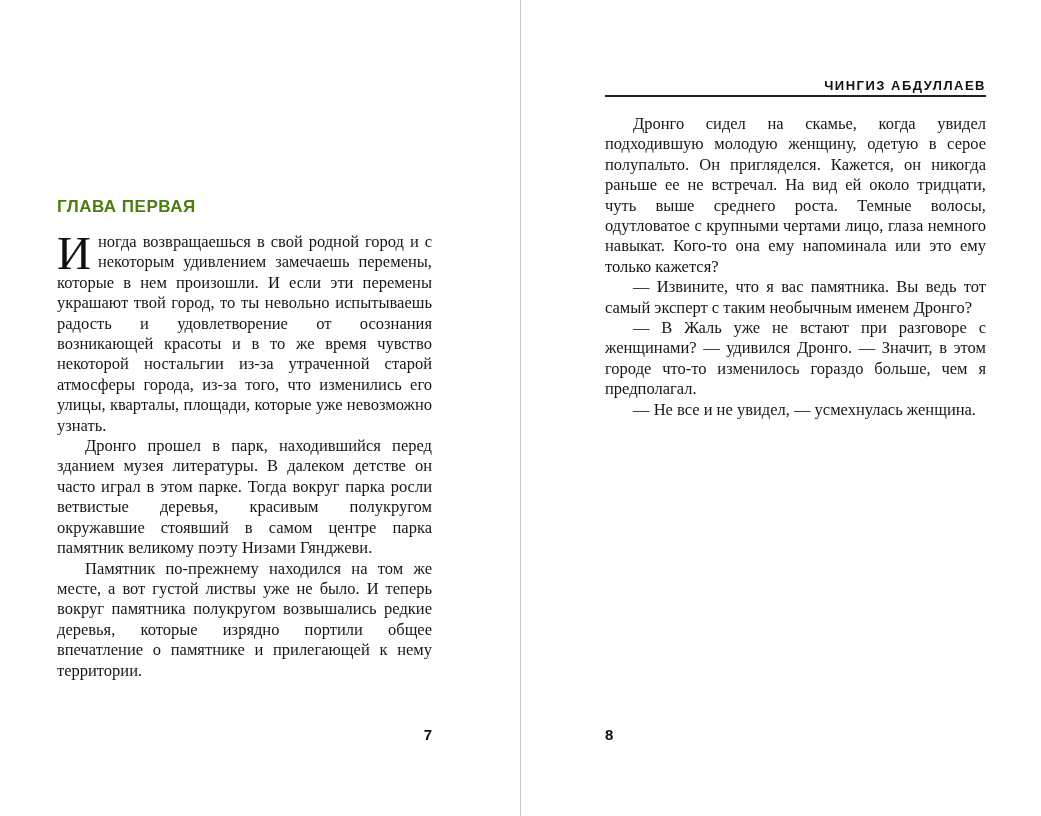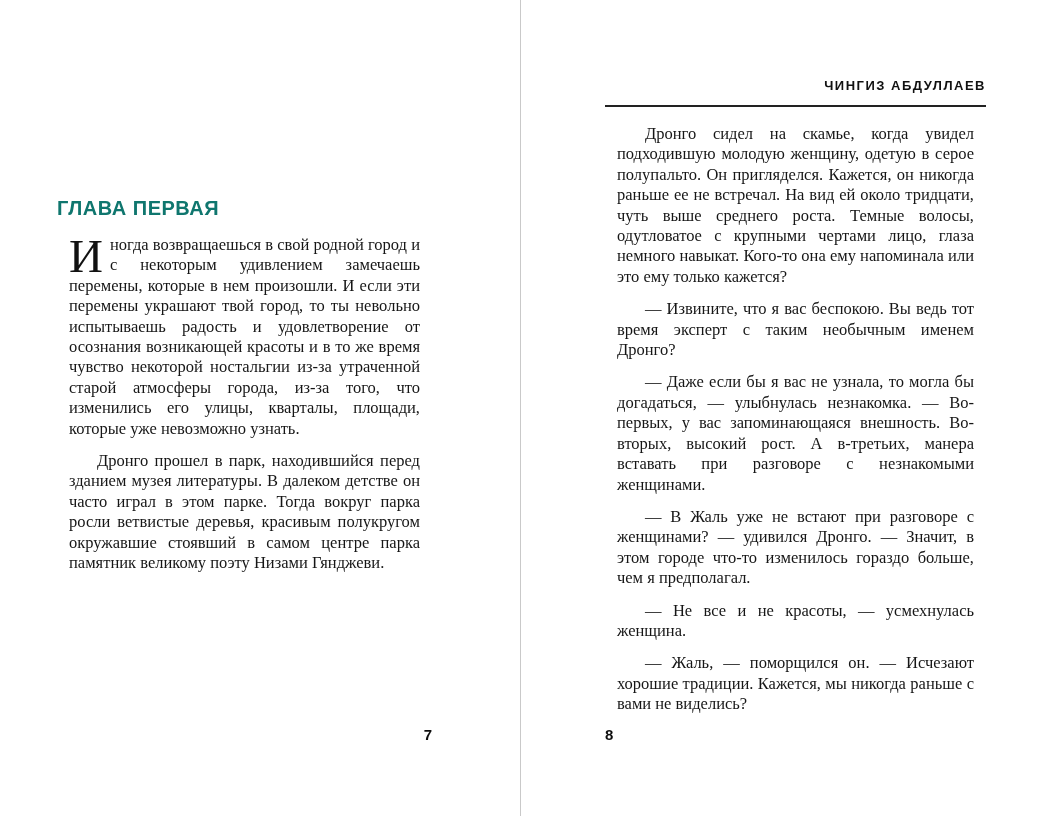--- a/index.html
+++ b/index.html
@@ -27,49 +27,49 @@
   
   .left-col {
     position: absolute;
     left: 57px;
     top: 197px;
     width: 375px;
   }
   .chapter-title {
     font-family: "Liberation Sans", sans-serif;
     font-weight: bold;
-    font-size: 20px;
+    font-size: 17px;
     letter-spacing: 0.5px;
-    color: #0f766e;
+    color: #4d7c0f;
     margin: 0 0 15px 0;
   }
   
   .right-col {
     position: absolute;
     left: 605px;
     top: 78px;
     width: 381px;
   }
   .running-header {
     font-family: "Liberation Sans", sans-serif;
     font-weight: bold;
     font-size: 13px;
     letter-spacing: 1.5px;
     text-align: right;
     color: #111;
-    padding-bottom: 12px;
+    padding-bottom: 2px;
   }
   .header-rule {
     height: 2px;
     background: #222;
     margin-bottom: 17px;
   }
   
   .body-text p {
-    margin: 12px;
+    margin: 0;
     font-size: 16.5px;
     line-height: 20.4px;
     text-align: justify;
     text-indent: 28px;
     color: #161616;
   }
   .body-text p.first {
     text-indent: 0;
   }
   .dropcap {
@@ -107,32 +107,31 @@
 
   <div class="gutter"></div>
 
   <div class="left-col">
     <h2 class="chapter-title">ГЛАВА ПЕРВАЯ</h2>
     <div class="body-text">
       <p class="first">
         <span class="dropcap">И</span><span>ногда возвращаешься в свой родной город и с некоторым удивлением замечаешь перемены, которые в нем произошли. И если эти перемены украшают твой город, то ты невольно испытываешь радость и удовлетворение от осознания возникающей красоты и в то же время чувство некоторой ностальгии из-за утраченной старой атмосферы города, из-за того, что изменились его улицы, кварталы, площади, которые уже невозможно узнать.</span>
       </p>
       <p>Дронго прошел в парк, находившийся перед зданием музея литературы. В далеком детстве он часто играл в этом парке. Тогда вокруг парка росли ветвистые деревья, красивым полукругом окружавшие стоявший в самом центре парка памятник великому поэту Низами Гянджеви.</p>
+      <p>Памятник по-прежнему находился на том же месте, а вот густой листвы уже не было. И теперь вокруг памятника полукругом возвышались редкие деревья, которые изрядно портили общее впечатление о памятнике и прилегающей к нему территории.</p>
     </div>
   </div>
 
   <div class="right-col">
     <div class="running-header">ЧИНГИЗ  АБДУЛЛАЕВ</div>
     <div class="header-rule"></div>
     <div class="body-text">
       <p>Дронго сидел на скамье, когда увидел подходившую молодую женщину, одетую в серое полупальто. Он пригляделся. Кажется, он никогда раньше ее не встречал. На вид ей около тридцати, чуть выше среднего роста. Темные волосы, одутловатое с крупными чертами лицо, глаза немного навыкат. Кого-то она ему напоминала или это ему только кажется?</p>
-      <p>— Извините, что я вас беспокою. Вы ведь тот время эксперт с таким необычным именем Дронго?</p>
-      <p>— Даже если бы я вас не узнала, то могла бы догадаться, — улыбнулась незнакомка. — Во-первых, у вас запоминающаяся внешность. Во-вторых, высокий рост. А в-третьих, манера вставать при разговоре с незнакомыми женщинами.</p>
+      <p>— Извините, что я вас памятника. Вы ведь тот самый эксперт с таким необычным именем Дронго?</p>
       <p>— В Жаль уже не встают при разговоре с женщинами? — удивился Дронго. — Значит, в этом городе что-то изменилось гораздо больше, чем я предполагал.</p>
-      <p>— Не все и не красоты, — усмехнулась женщина.</p>
-      <p>— Жаль, — поморщился он. — Исчезают хорошие традиции. Кажется, мы никогда раньше с вами не виделись?</p>
+      <p>— Не все и не увидел, — усмехнулась женщина.</p>
     </div>
   </div>
 
   <div class="pagenum pagenum-left">7</div>
   <div class="pagenum pagenum-right">8</div>
 
 </div>
 
 </body></html>

